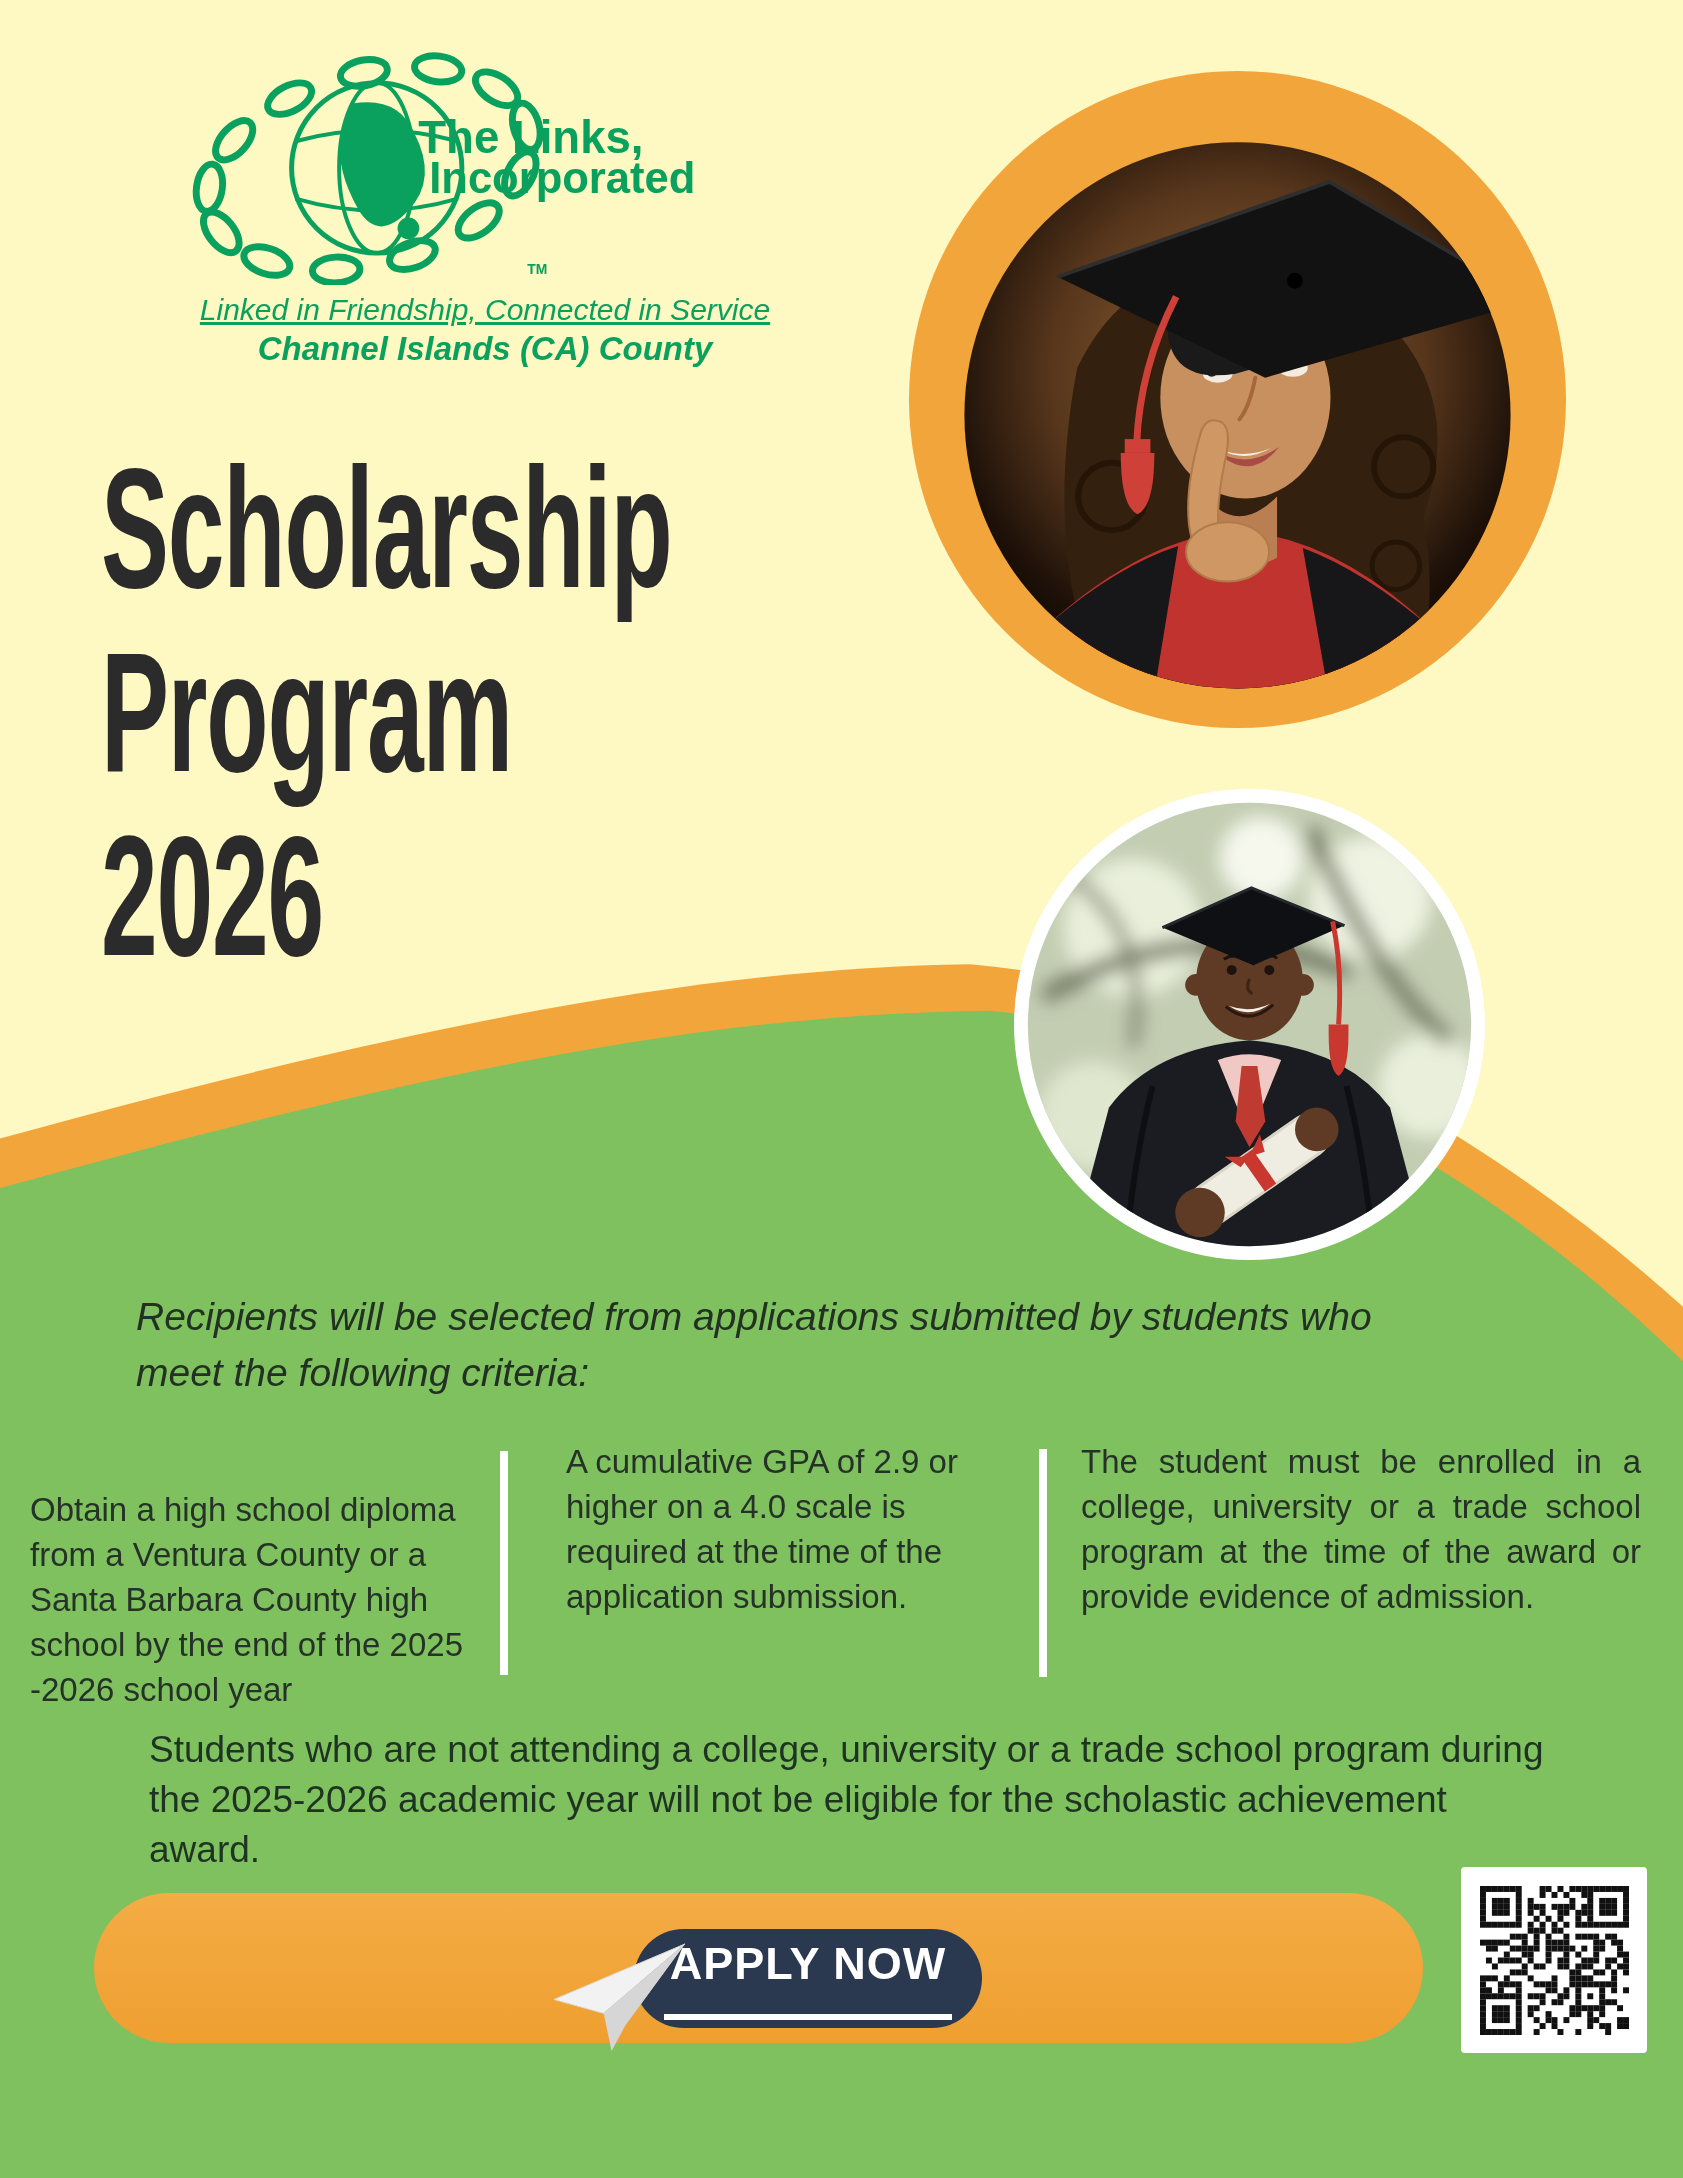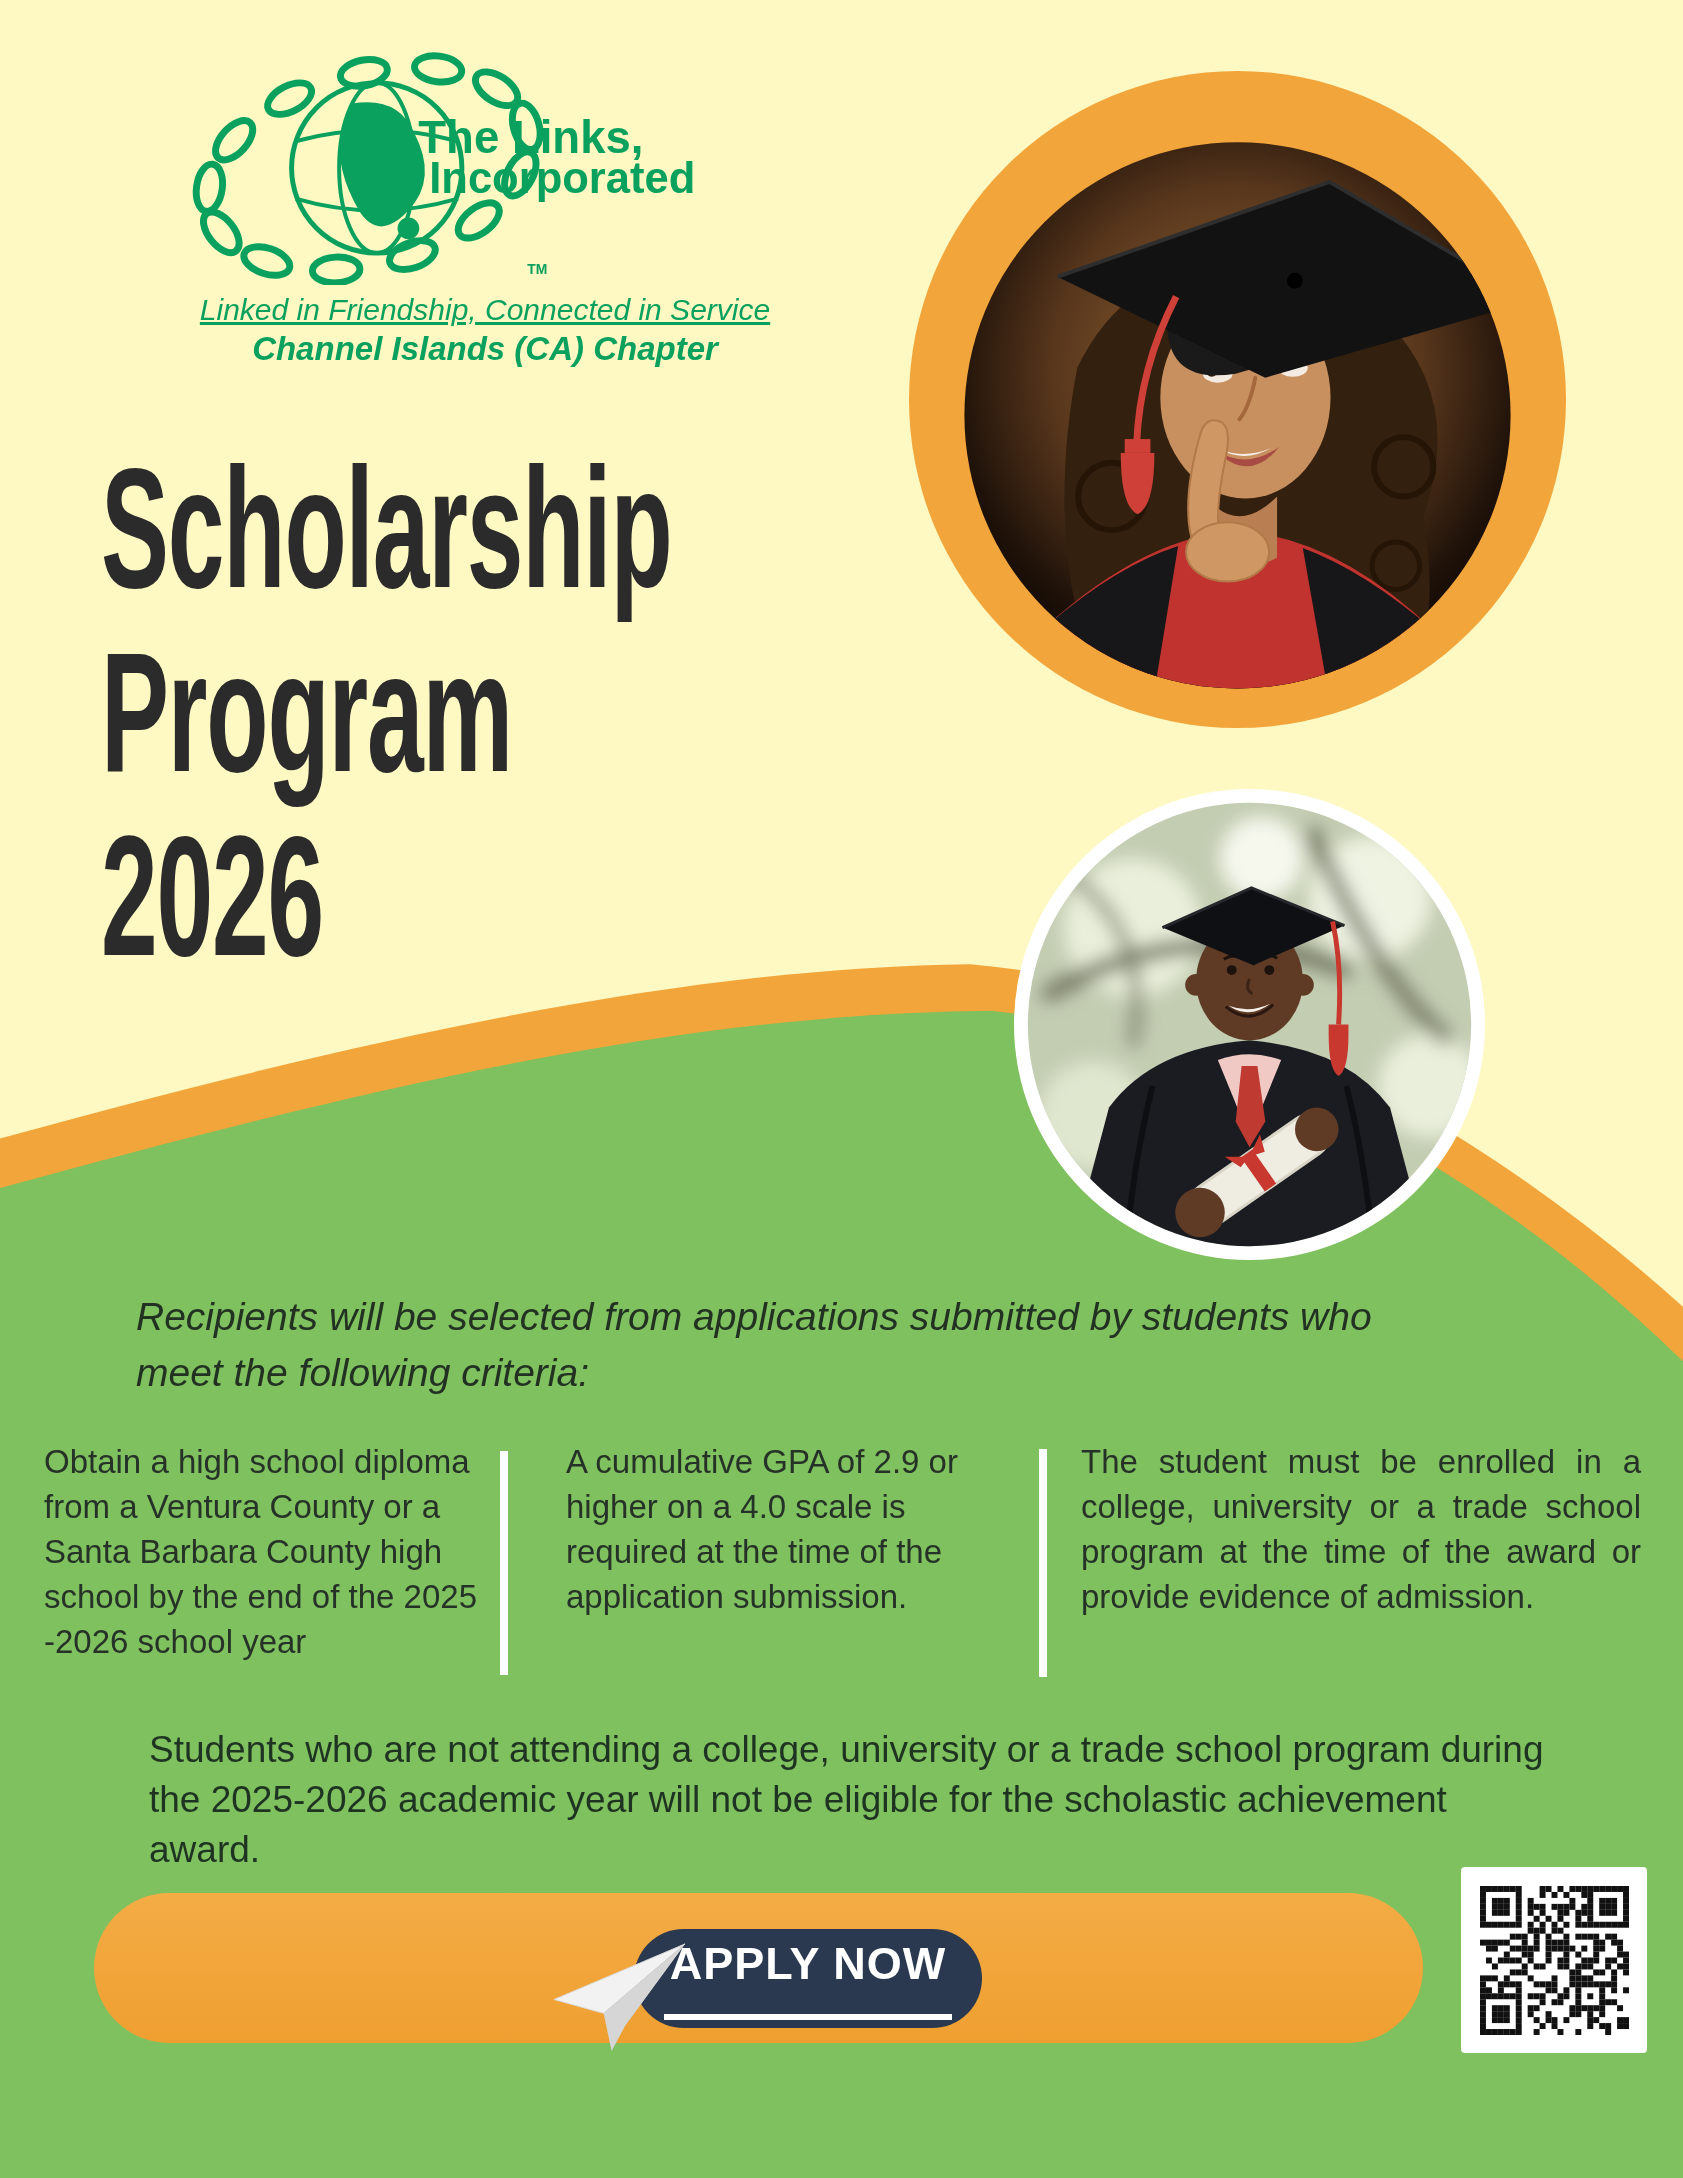--- a/index.html
+++ b/index.html
@@ -30,21 +30,21 @@
   .circle-woman{position:absolute;left:909px;top:71px;width:657px;height:657px;}
   .circle-man{position:absolute;left:1014px;top:789px;width:471px;height:471px;}
   
   .intro{
     position:absolute;left:136px;top:1257px;width:1317px;
     font-size:39px;line-height:56px;font-style:italic;color:#233123;margin-top:32px;
   }
   .criteria-col{
     position:absolute;top:1439px;font-size:33px;line-height:45px;color:#263228;
   }
-  .col1{left:44px;width:477px;}
+  .col1{left:30px;width:477px;margin-top:48px;}
   .col2{left:566px;width:465px;}
   .col3{left:1081px;width:560px;text-align:justify;}
   .vdivider{position:absolute;width:8px;background:#ffffff;}
   .div1{left:500px;top:1451px;height:224px;}
   .div2{left:1039px;top:1449px;height:228px;}
   .note{
     position:absolute;left:149px;top:1725px;width:1406px;
     font-size:37px;line-height:50px;color:#1F3322;
   }
   
@@ -105,21 +105,21 @@
       <ellipse cx="142" cy="57" rx="24" ry="13" transform="rotate(-27 142 57)"></ellipse>
       <ellipse cx="217" cy="31" rx="24" ry="13" transform="rotate(-11 217 31)"></ellipse>
       <ellipse cx="292" cy="27" rx="24" ry="13" transform="rotate(7 292 27)"></ellipse>
       <ellipse cx="351" cy="47" rx="24" ry="13" transform="rotate(33 351 47)"></ellipse>
     </g>
     <text x="272" y="112" font-family="Liberation Sans, sans-serif" font-size="46" font-weight="700" fill="#0AA05E">The Links,</text>
     <text x="283" y="152" font-family="Liberation Sans, sans-serif" font-size="44" font-weight="700" fill="#0AA05E">Incorporated</text>
     <text x="382" y="234" font-family="Liberation Sans, sans-serif" font-size="14" font-weight="700" fill="#0AA05E">TM</text>
   </svg>
   <div class="tagline">Linked in Friendship, Connected in Service</div>
-  <div class="chapter">Channel Islands (CA) Chapter</div>
+  <div class="chapter">Channel Islands (CA) County</div>
 
   <div class="title">
     <div>Scholarship</div>
     <div>Program</div>
     <div>2026</div>
   </div>
 
   <svg class="circle-woman" viewBox="0 0 664 664">
     <defs>
       <radialGradient id="wbg" cx="50%" cy="42%" r="62%">

